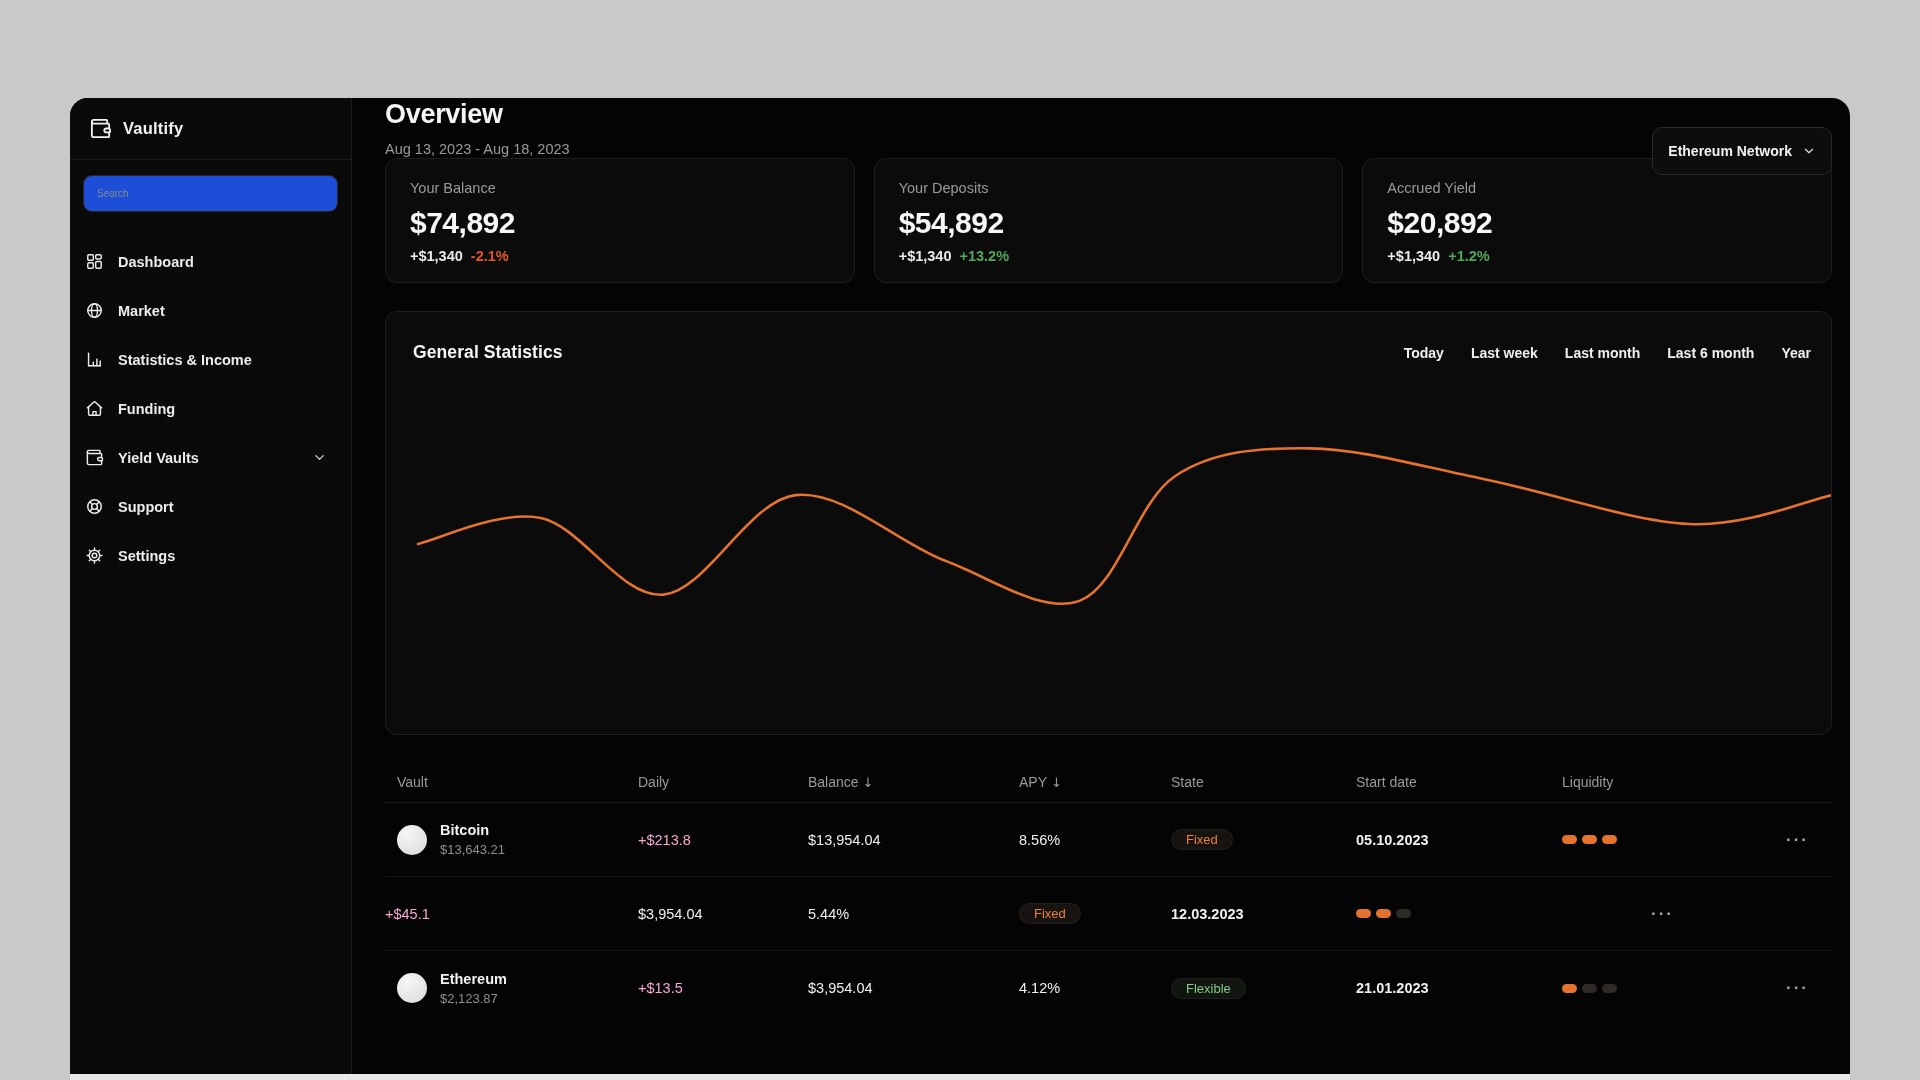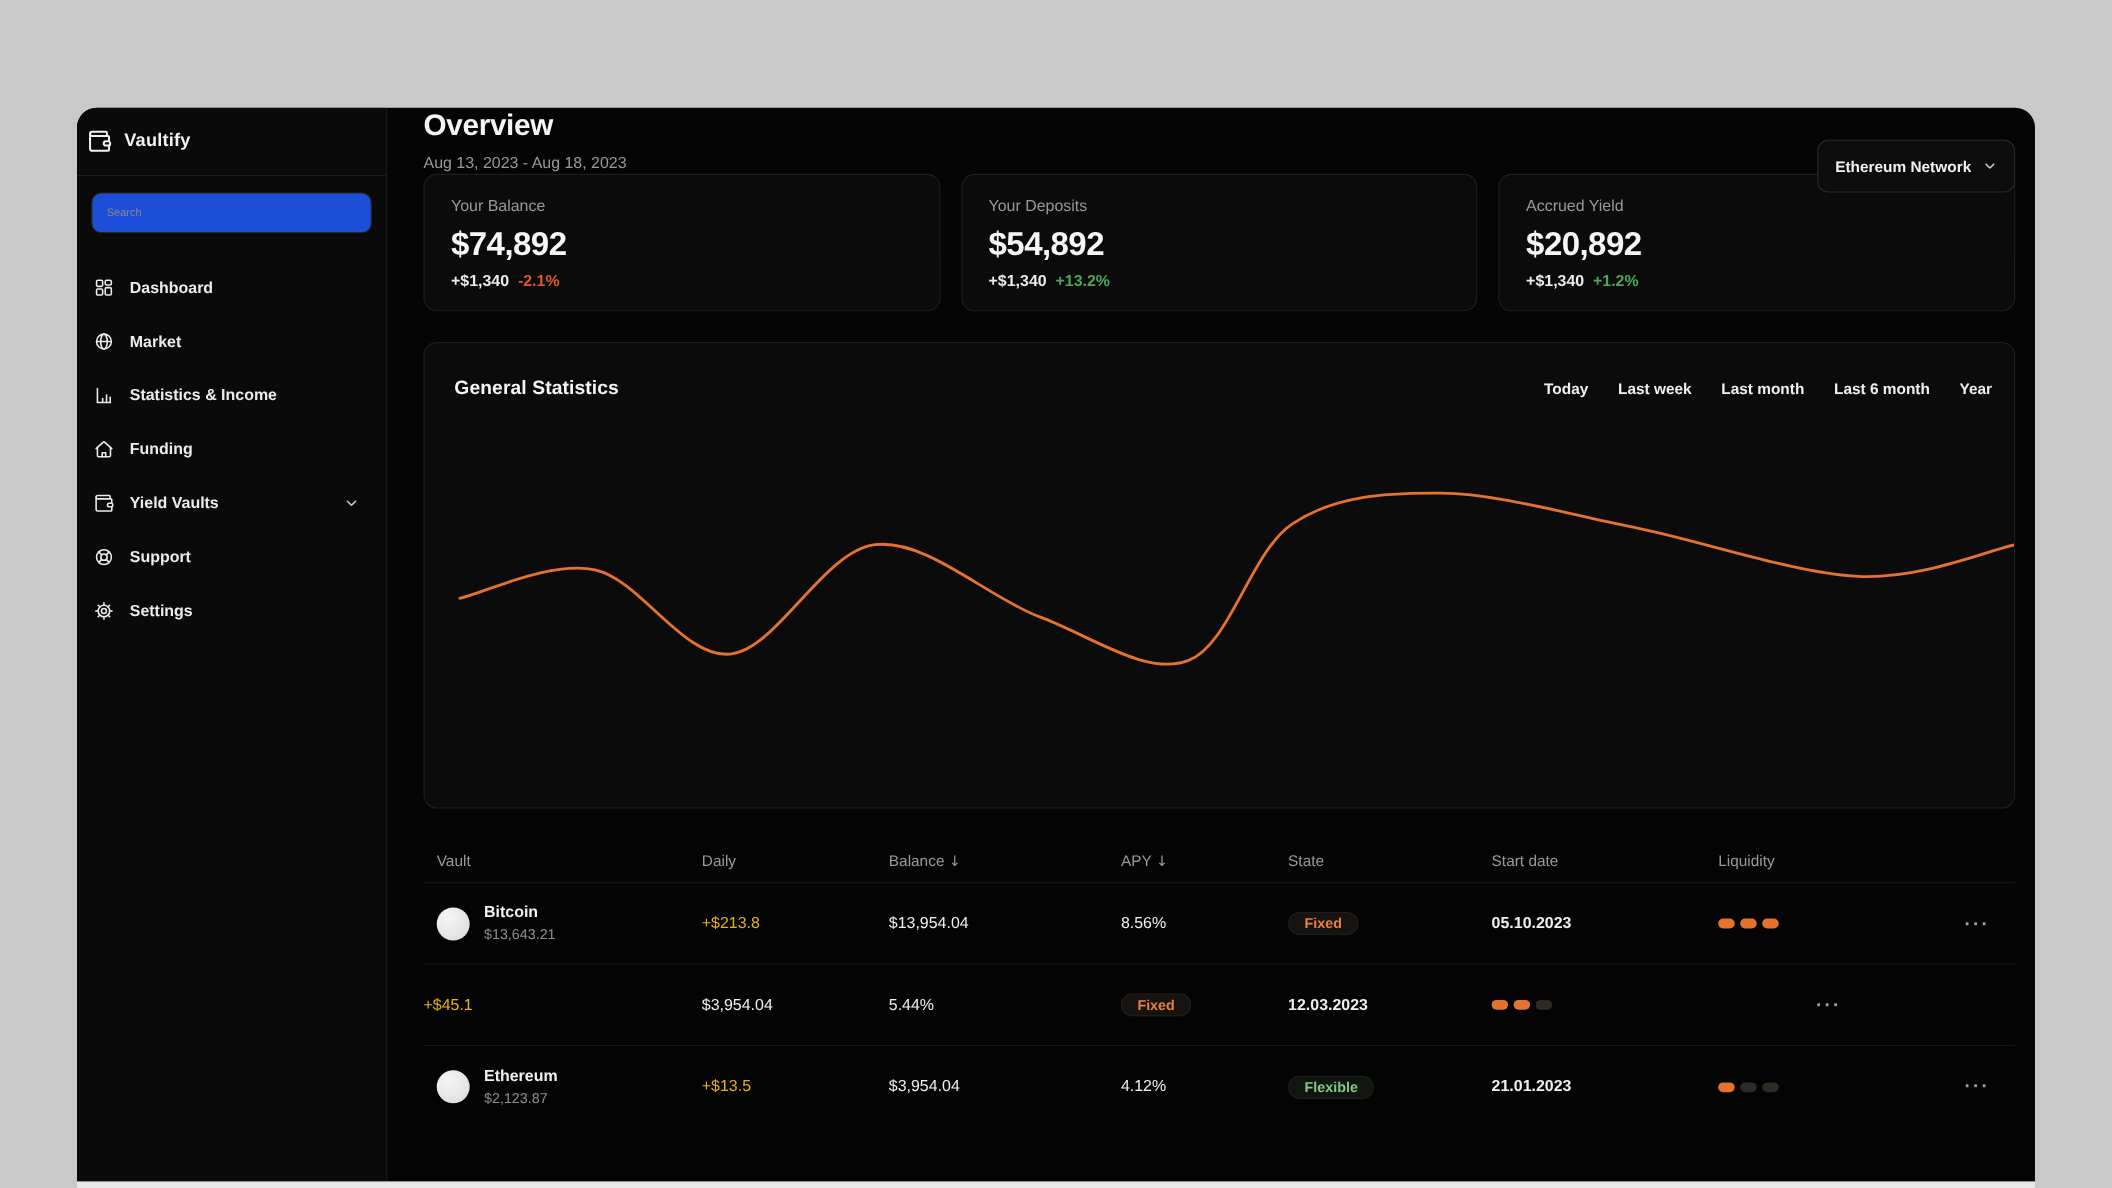--- a/index.html
+++ b/index.html
@@ -6,21 +6,21 @@
   html,body { width:1920px; height:1080px; overflow:hidden; }
   body { background:#c9c9c9; font-family:"Liberation Sans","DejaVu Sans",sans-serif; }
 
   .window {
     position:absolute; left:70px; top:98px; width:1780px; height:982px;
     background:#040404; border-radius:18px 18px 0 0; overflow:hidden; display:flex;
   }
 
   
   .sidebar { width:282px; height:100%; background:#0a0a0a; border-right:1px solid #1b1b1b; flex:0 0 282px; }
-  .logo-row { height:62px; display:flex; align-items:center; gap:11px; padding-left:9px; border-bottom:1px solid #1b1b1b; color:#f2f2f2;text-align:center; }
+  .logo-row { height:62px; display:flex; align-items:center; gap:11px; padding-left:19px; border-bottom:1px solid #1b1b1b; color:#f2f2f2;text-align:center; }
   .logo-row svg { width:23px; height:23px; stroke:#f2f2f2; }
   .logo-text { font-size:16.5px; font-weight:700; letter-spacing:.2px; }
   .search {
     display:block; width:calc(100% - 26px); margin:15px 13px 0 13px; height:37px;
     background:#1d4ed8; border:1px solid #272727; border-radius:9px; outline:none;
     color:#e8e8e8; font-size:10px; padding:0 13px; font-family:inherit;
   }
   .search::placeholder { color:#8a8a8a; }
   .nav { margin-top:25px; }
   .nav-item { height:49px; display:flex; align-items:center; gap:14px; padding:0 22px 0 15px; color:#ececec; font-size:14.5px; font-weight:600; cursor:pointer; }
@@ -59,24 +59,24 @@
   .thead { height:41px; border-bottom:1px solid #1c1c1c; }
   .thead > div { font-size:14px; color:#9a9a9a; font-weight:500; }
   .thead > div:first-child { padding-left:12px; }
   .arrow { margin-left:4px; font-family:"DejaVu Sans",sans-serif; font-size:13px; }
   .trow { height:74px; cursor:pointer; }
   .trow.divided { border-bottom:1px solid #161616; }
   .vault-cell { display:flex; align-items:center; gap:13px; padding-left:12px; }
   .avatar { width:30px; height:30px; border-radius:50%; background:radial-gradient(circle at 35% 30%, #f6f6f6, #d9d9d9); flex:0 0 30px; }
   .coin-name { font-size:14.5px; font-weight:700; color:#f2f2f2; line-height:17px; }
   .coin-price { font-size:13px; color:#8f8f8f; margin-top:3px; }
-  .daily { color:#eab308; font-size:14.5px; font-weight:500; }
+  .daily { color:#f9a8d4; font-size:14.5px; font-weight:500; }
   .cell { color:#f0f0f0; font-size:14.5px; font-weight:500; }
   .date-cell { color:#f0f0f0; font-size:14.5px; font-weight:700; }
-  .badge { display:inline-flex; align-items:center; padding:2px 14px; border-radius:999px; font-size:13px; font-weight:700; background:#161310; border:1px solid rgba(255,255,255,.05); }
+  .badge { display:inline-flex; align-items:center; padding:2px 14px; border-radius:999px; font-size:13px; font-weight:400; background:#161310; border:1px solid rgba(255,255,255,.05); }
   .badge.fixed { color:#e8823c; }
   .badge.flexible { color:#85c887; background:#111510; }
   .liq { display:flex; gap:5px; }
   .liq .pill { width:15px; height:9px; border-radius:4.5px; background:#2e2a25; }
   .liq .pill.filled { background:#e4732e; }
   .more-btn { text-align:center; color:#a5a5a5; font-size:17px; font-weight:700; letter-spacing:2px; cursor:pointer; }
 
   .bottom-strip { position:absolute; left:0; right:0; bottom:0; height:6px; background:#e8e8e8; }
 </style>
 </head>

